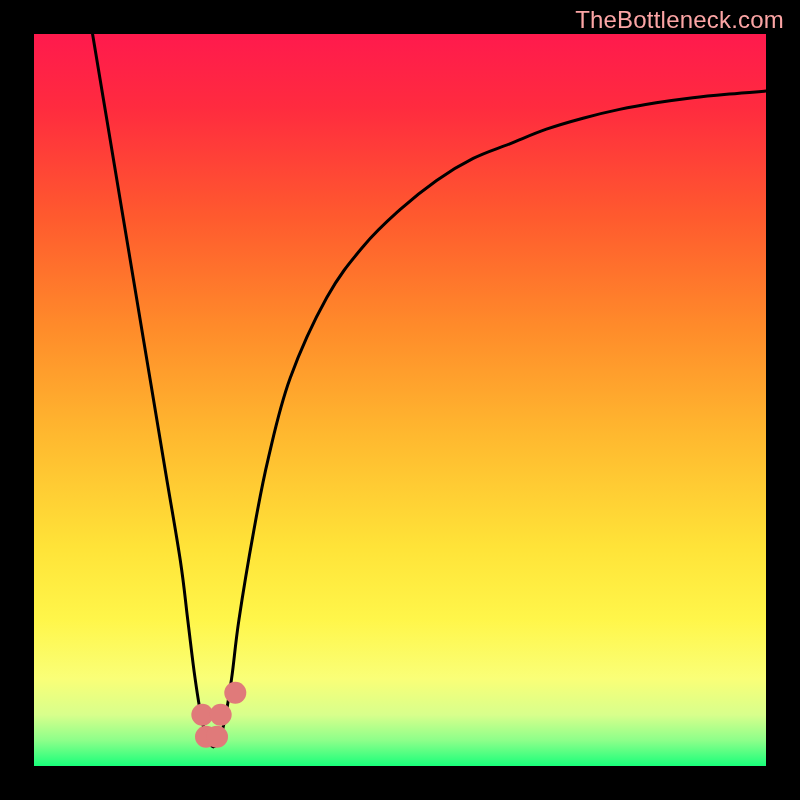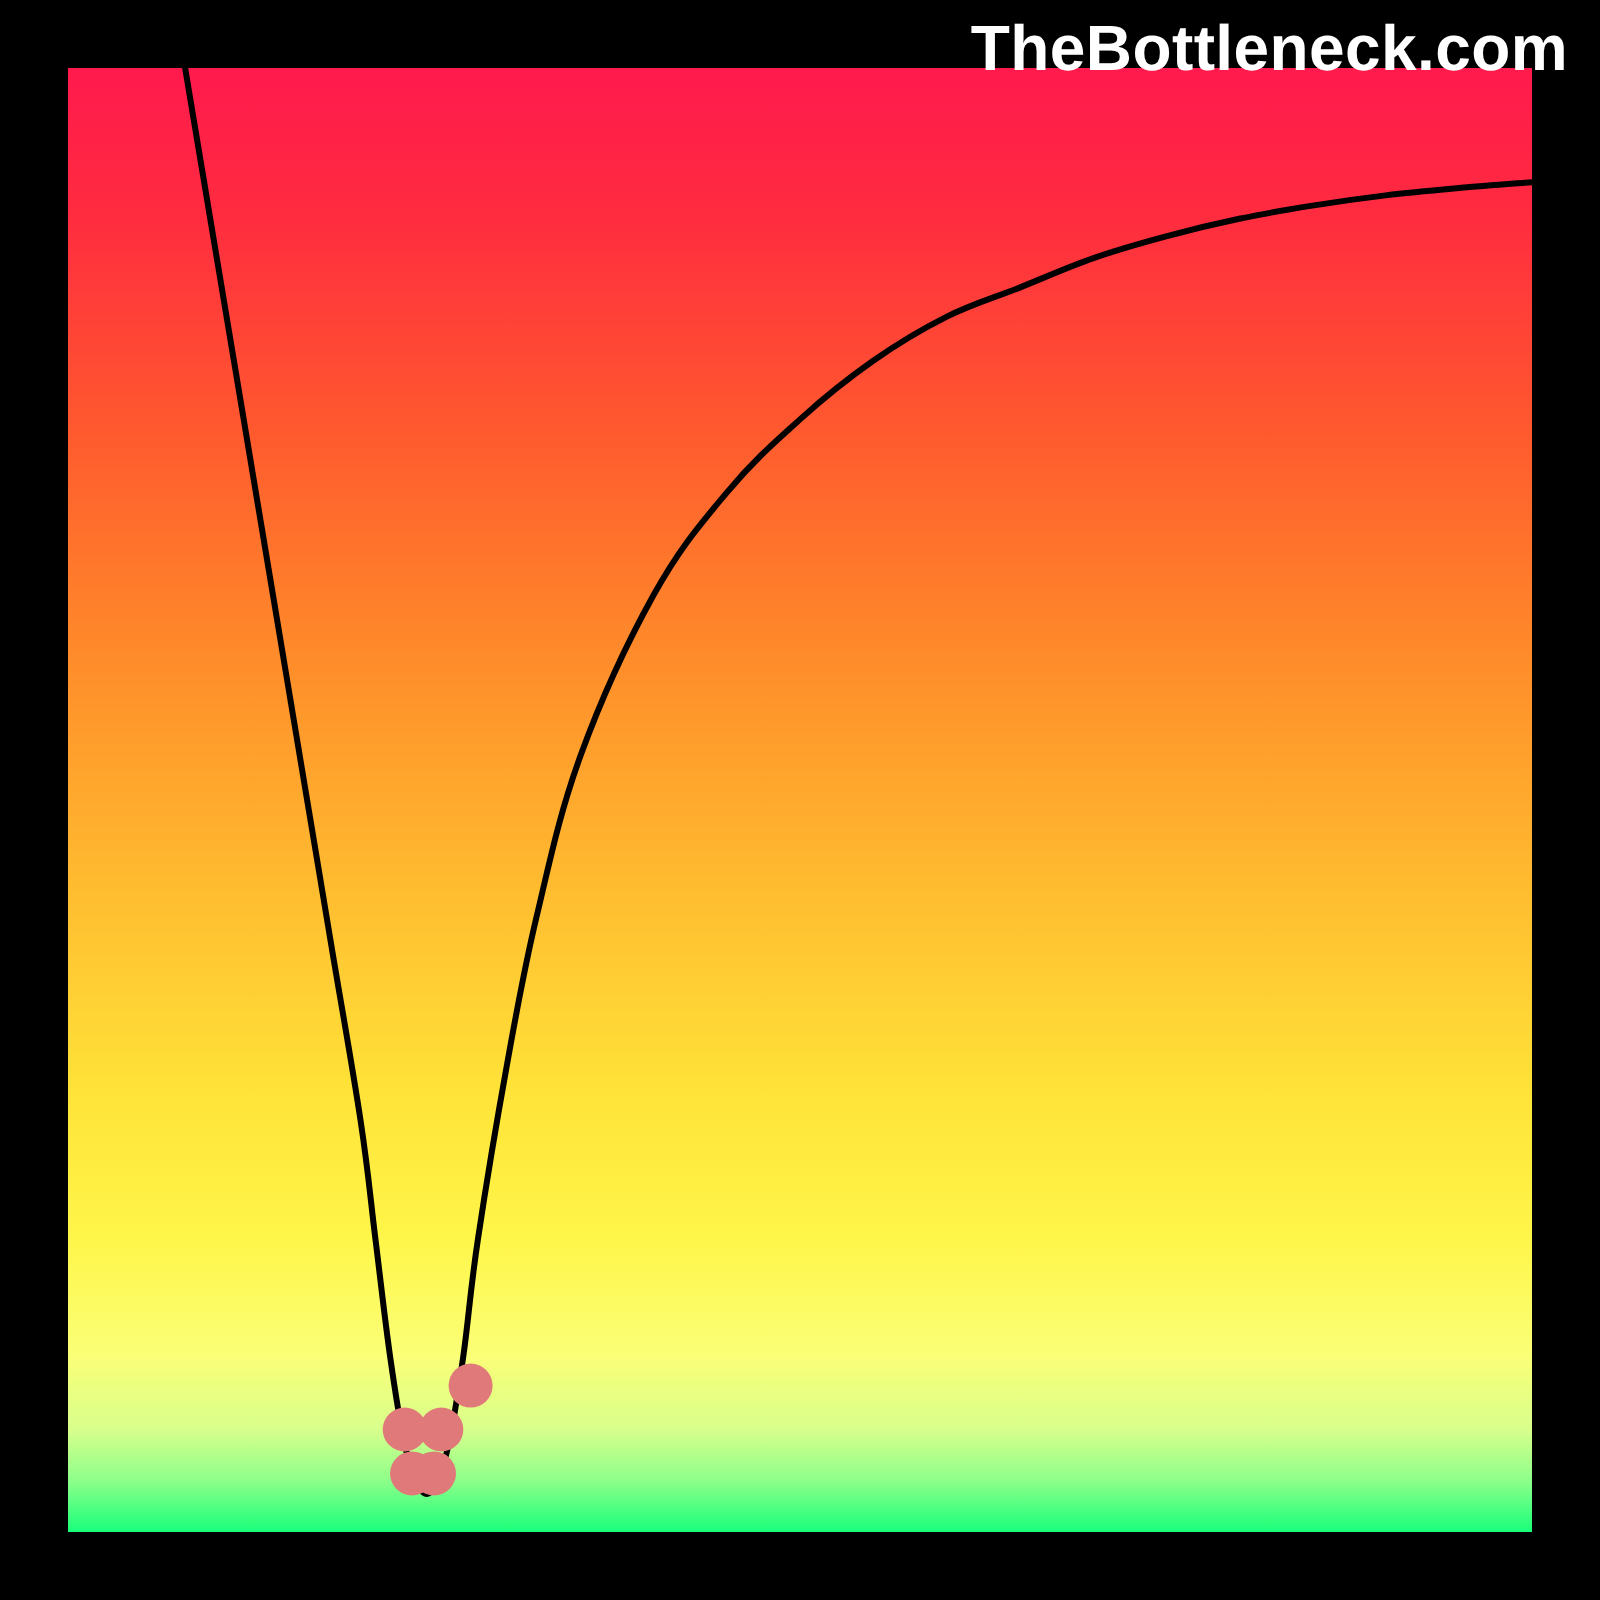--- a/index.html
+++ b/index.html
@@ -21,23 +21,23 @@
     left: 34px;
     top: 34px;
     width: 732px;
     height: 732px;
     overflow: hidden;
   }
   .watermark {
     position: absolute;
     top: 6px;
     right: 16px;
-    color: #ffffff;
-    font-size: 32px;
-    font-weight: 700;
+    color: #fca5a5;
+    font-size: 24px;
+    font-weight: 400;
     letter-spacing: 0.2px;
     user-select: none;
   }
   svg { display: block; }
 </style>
 </head>
 <body>
 
 <div class="frame">
 

